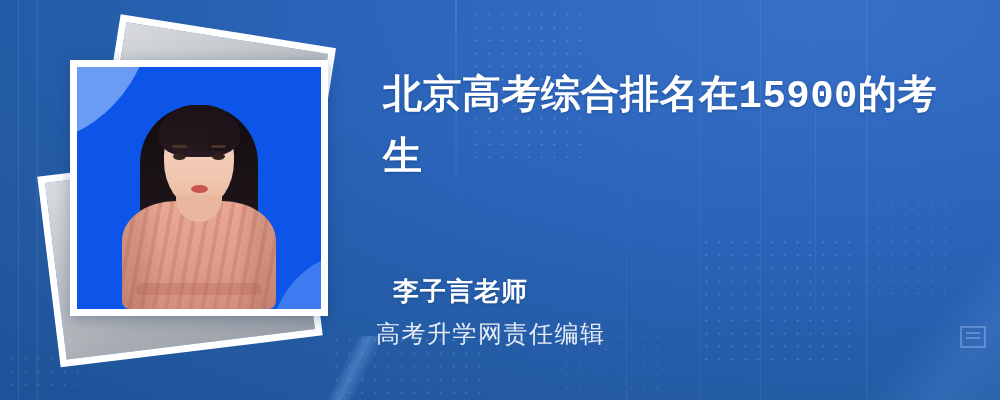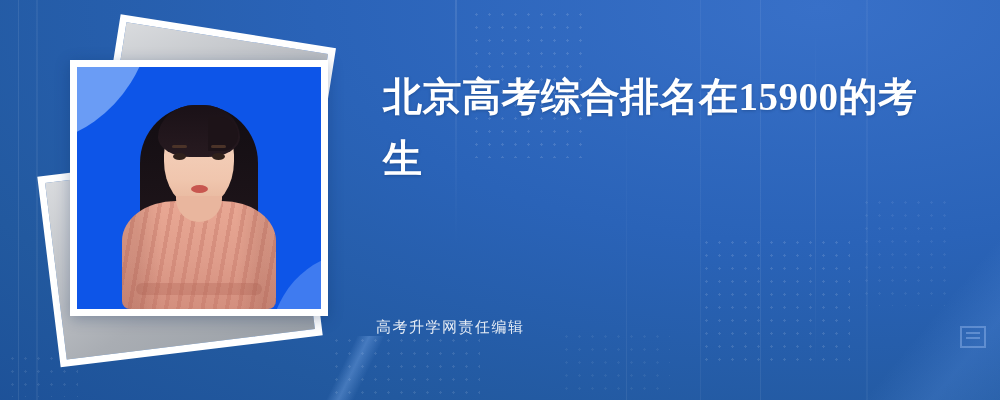--- a/index.html
+++ b/index.html
@@ -5,21 +5,21 @@
   html, body {
     margin: 0;
     padding: 0;
     background: #1f56a8;
   }
   #stage {
     position: relative;
     width: 1000px;
     height: 400px;
     overflow: hidden;
-    font-family: Liberation Serif, serif;
+    font-family: Liberation Mono, monospace;
     background:
       radial-gradient(120% 140% at 82% 2%, #3870c8 0%, #2a63b8 42%, #22599f 78%, #1d5198 100%);
   }
 
   
   .bg-streaks {
     position: absolute;
     inset: 0;
     background-image:
       linear-gradient(to right, rgba(255,255,255,0.085) 0 1px, transparent 1px 100%),
@@ -226,21 +226,21 @@
     font-size: 26px;
     font-weight: bold;
     letter-spacing: 1px;
     text-shadow: 0 1px 3px rgba(12,42,90,0.35);
   }
   .author-role {
     position: absolute;
     left: 0px; top: 318px;
     margin: 0;
     color: rgba(255,255,255,0.88);
-    font-size: 15px;
+    font-size: 24px;
     letter-spacing: 1.5px;
   }
 </style>
 </head>
 <body>
 
 <div id="stage">
 
   <div class="bg-streaks"></div>
   <div class="bg-streaks2"></div>
@@ -278,16 +278,17 @@
         <div class="p-shoulder-shadow"></div>
       </div>
     </div>
   </div>
 
   <div class="content">
     <h1 class="headline">
       <span class="ln">北京高考综合排名在15900的考生</span>
     </h1>
 
+    <div class="author-name">李子言老师</div>
     <div class="author-role">高考升学网责任编辑</div>
   </div>
 
 </div>
 
 </body></html>

